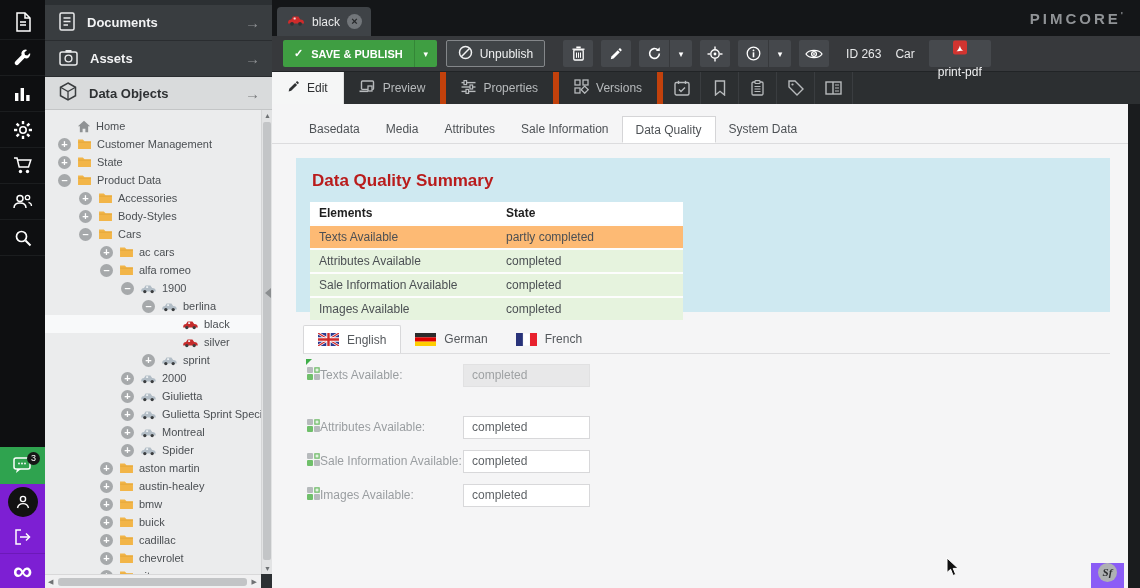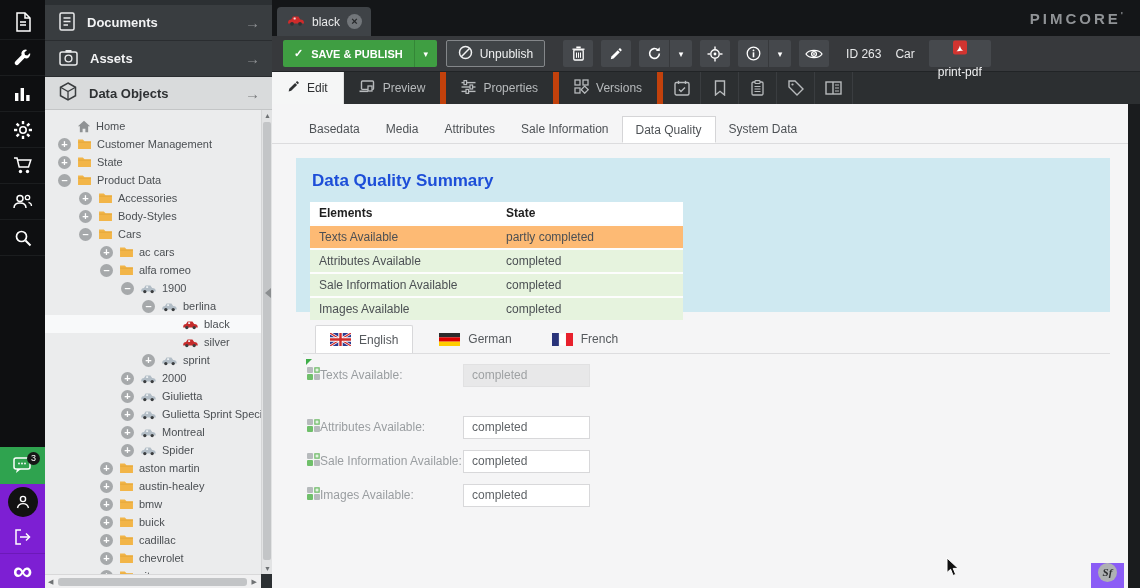--- a/index.html
+++ b/index.html
@@ -69,30 +69,30 @@
   .etab { display:flex; align-items:center; gap:7px; padding:0 15px; font-size:12px; color:#b7babc; border-right:6px solid #c2410c; cursor:pointer; }
   .etab.active { background:#f5f6f6; color:#2d2f31; border-right:1px solid #e0e0e0; }
   .itab { width:38px; display:flex; align-items:center; justify-content:center; border-right:1px solid #3a3d40; cursor:pointer; }
 
   .content { position:absolute; top:104px; left:0; width:856px; bottom:0; background:#f5f5f6; }
   .subtabs { display:flex; padding:12px 0 0 24px; border-bottom:1px solid #dcdcde; }
   .stab { height:27px; line-height:26px; padding:0 13px; font-size:12px; color:#4e5256; cursor:pointer; }
   .stab.active { background:#fff; border:1px solid #d5d5d7; border-bottom:1px solid #fff; margin-bottom:-1px; }
 
   .panel { margin:14px 18px 0 24px; height:154px; background:#cfe9f1; padding:12px 14px; }
-  .panel-title { color:#1d4ed8; font-size:17px; font-weight:bold; margin:1px 0 11px 2px; }
+  .panel-title { color:#b91c1c; font-size:17px; font-weight:bold; margin:1px 0 11px 2px; }
   .qtable { border-collapse:collapse; width:373px; font-size:12px; }
   .qtable th { background:#fff; text-align:left; font-weight:bold; color:#1f1f1f; padding:4px 9px; height:22px; }
   .qtable td { color:#4c5054; padding:4px 9px; height:22px; border-top:2px solid #fdfdfd; }
   .qtable tr.partial td { background:#fdba74; }
   .qtable tr.complete td { background:#e6f3de; }
   .qtable th:first-child, .qtable td:first-child { width:187px; }
 
   .langtabs { display:flex; margin:13px 18px 0 31px; border-bottom:1px solid #dddddf; }
-  .ltab { display:flex; align-items:center; gap:8px; height:28px; padding:0 14px; font-size:12px; color:#55595d; cursor:pointer;margin-left:12px; }
+  .ltab { display:flex; align-items:center; gap:8px; height:28px; padding:0 14px; font-size:12px; color:#55595d; cursor:pointer; }
   .ltab.active { background:#fff; border:1px solid #d8d8da; border-bottom:none; border-radius:2px 2px 0 0; }
   .flag { display:flex; }
 
   .fields { padding:9px 0 0 35px; }
   .frow { display:flex; align-items:center; height:24px; margin-bottom:28px; }
   .frow + .frow { margin-bottom:10px; }
   .frow .lblwrap { position:relative; width:156px; display:flex; align-items:center; color:#9a9ea1; font-size:12px; }
   .dirty-marker { position:absolute; left:-1px; top:-8px; width:0; height:0; border-top:6px solid #3fae49; border-right:6px solid transparent; }
   .finput { width:127px; height:23px; background:#fff; border:1px solid #d8d8da; font-family:"Liberation Sans", sans-serif; font-size:12px; color:#606468; padding:0 8px; }
   .finput.disabled { background:#e8e8e9; border-color:#e1e1e2; color:#9fa2a4; }

